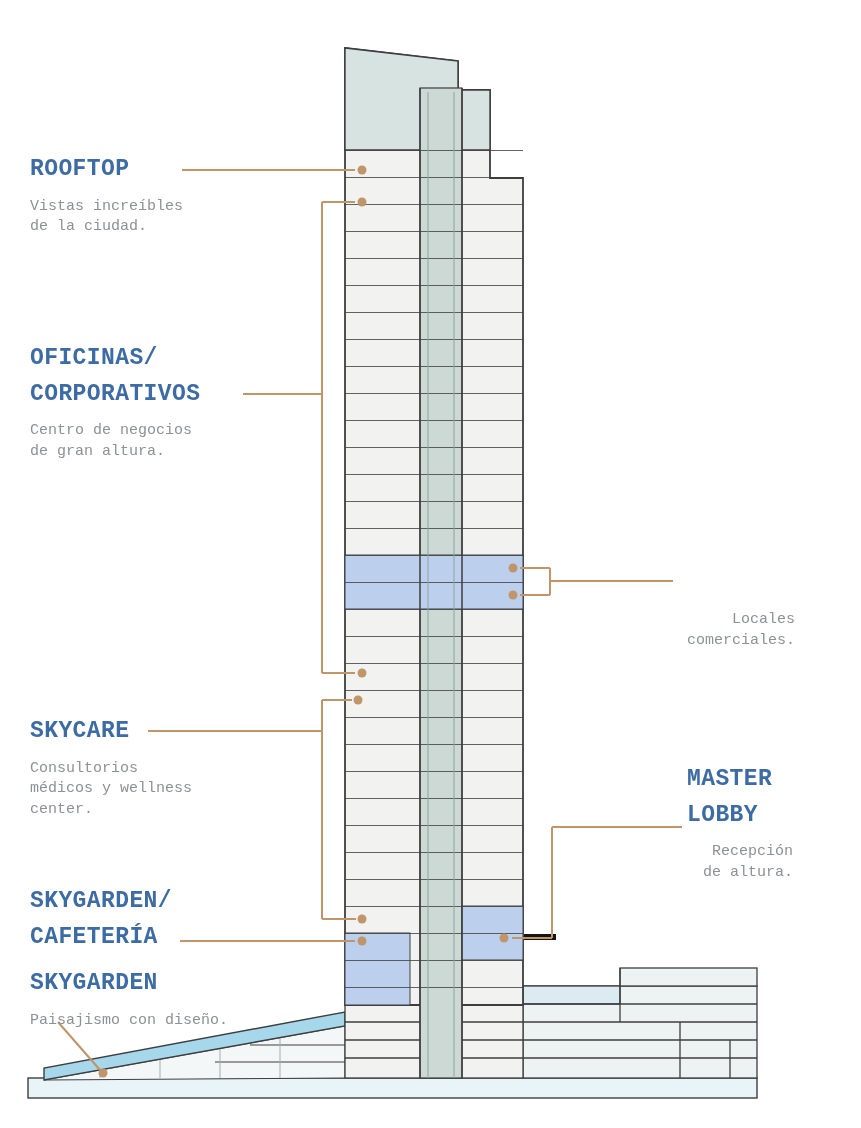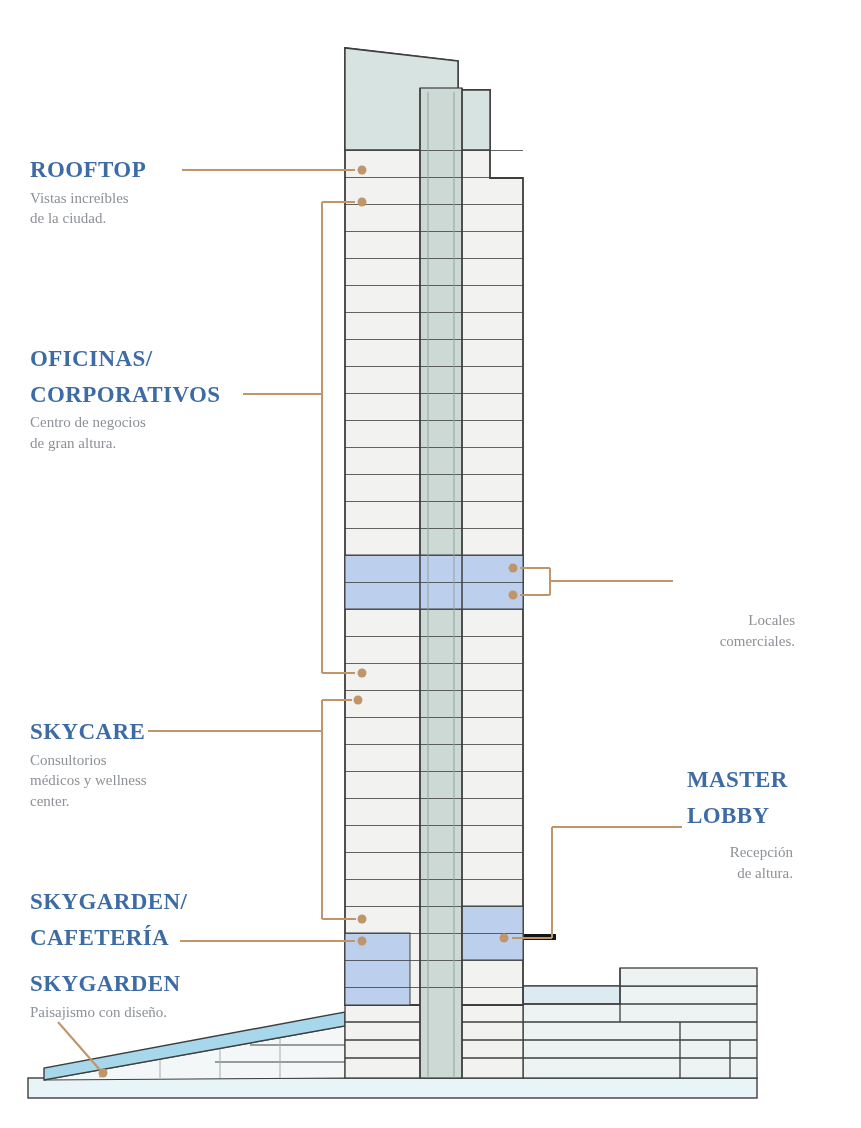--- a/index.html
+++ b/index.html
@@ -1,28 +1,28 @@
 <!DOCTYPE html>
 <html style="--accent-blue: #3d6ba4; --text-gray: #8d9196; --leader-tan: #bf9569; --highlight-blue: #bcd0ed; --ramp-blue: #a7d7eb; --facade-fill: #f2f3f1; --cap-fill: #d6e3e1; --core-fill: #cdd9d5; --podium-fill: #edf2f3; --base-fill: #e9f4f9; --outline: #3e3e3e;"><head>
 <meta charset="utf-8">
 <style>
   html,body{margin:0;padding:0;background:#ffffff;}
   .stage{
     position:relative;width:861px;height:1128px;background:#fff;overflow:hidden;
-    font-family:Liberation Serif, serif;
+    font-family:Liberation Mono, monospace;
   }
   .stage svg{position:absolute;left:0;top:0;}
   .ann{position:absolute;}
   .ann-title{
     font-weight:800;font-size:23px;line-height:1.55;letter-spacing:.4px;
     color:var(--accent-blue,#3d6ba4);white-space:pre-line;
   }
   .ann-desc{
     font-size:15px;line-height:1.38;color:var(--text-gray,#8d9196);
-    white-space:pre-line;
+    margin-top:9px;white-space:pre-line;
   }
   .right-desc{text-align:right;}
 </style>
 </head>
 <body>
 
 <div class="stage">
 
   <svg width="861" height="1128" viewBox="0 0 861 1128">
     <defs>

